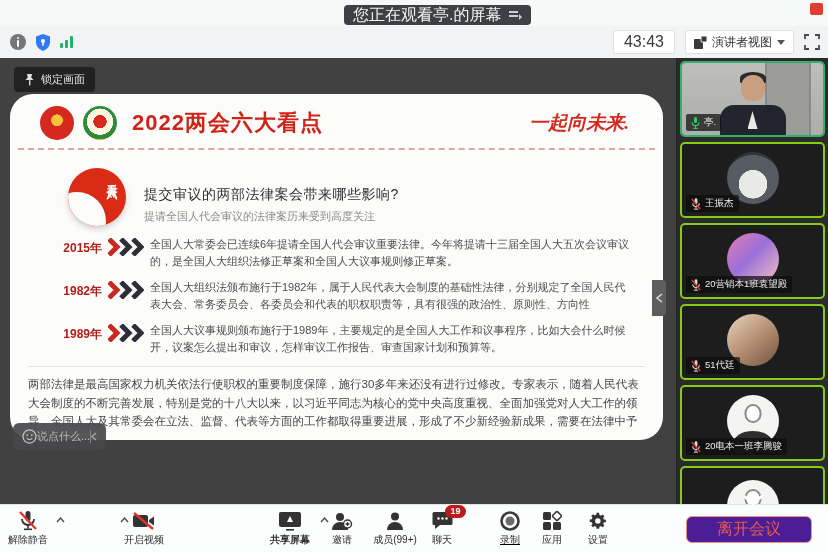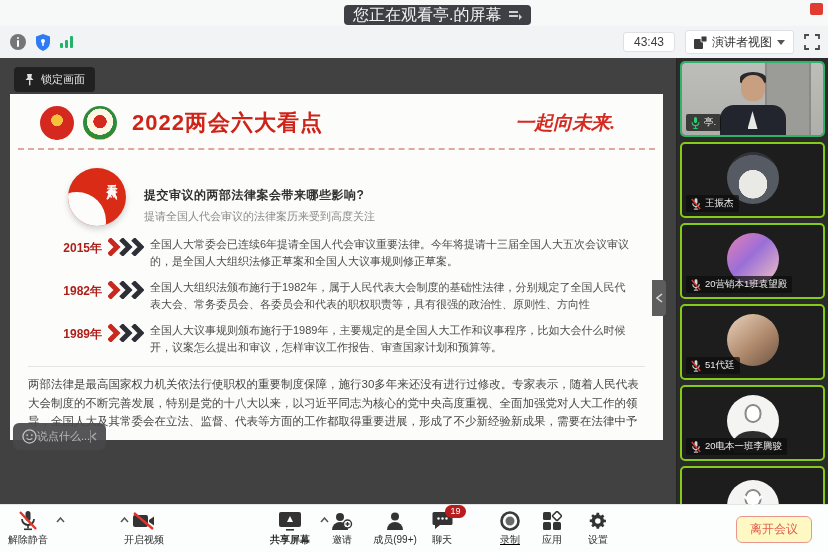--- a/index.html
+++ b/index.html
@@ -20,56 +20,56 @@
   .statusbar{position:absolute;left:0;top:26px;width:828px;height:32px;background:#f2f3f5;}
   .sb-left{position:absolute;left:10px;top:0;height:32px;display:flex;align-items:center;gap:9px;}
   .info-ic{width:16px;height:16px;border-radius:50%;background:#747678;position:relative;}
   .info-ic::before{content:"";position:absolute;left:7px;top:3px;width:2px;height:2px;background:#fff;border-radius:50%;}
   .info-ic::after{content:"";position:absolute;left:7px;top:6px;width:2px;height:7px;background:#fff;border-radius:1px;}
   .bars{display:flex;align-items:flex-end;gap:2px;height:12px;}
   .bars i{display:block;width:3px;background:#23b26a;border-radius:1px;}
   .bars i:nth-child(1){height:5px;}.bars i:nth-child(2){height:8px;}.bars i:nth-child(3){height:12px;}
   .sb-right{position:absolute;right:8px;top:0;height:32px;display:flex;align-items:center;gap:10px;}
   .timer-box{background:#fff;border:1px solid #dfe0e2;border-radius:3px;padding:2px 10px;
-      font-size:12px;color:#3c3c3c;}
+      font-size:16px;color:#3c3c3c;}
   .viewmode-btn{background:#fff;border:1px solid #dfe0e2;border-radius:3px;height:22px;
       display:flex;align-items:center;gap:5px;padding:0 8px;font-size:12px;color:#333;cursor:default;}
   .caret-down{width:0;height:0;border-left:4px solid transparent;border-right:4px solid transparent;
       border-top:5px solid #555;}
 
   
   .main{position:absolute;left:0;top:58px;width:828px;height:447px;background:#414141;}
 
   
   .stage{position:absolute;left:0;top:0;width:676px;height:447px;}
   .lock-btn{position:absolute;left:14px;top:9px;height:25px;background:rgba(28,28,30,.88);
       border:none;border-radius:4px;display:flex;align-items:center;gap:6px;padding:0 10px;
       color:#e8e8e8;font-size:11px;}
   .side-tab{position:absolute;left:652px;top:222px;width:14px;height:36px;background:#5d5d5d;
       border-radius:0 4px 4px 0;display:flex;align-items:center;justify-content:center;}
 
   
-  .slide{position:absolute;left:10px;top:36px;width:653px;height:346px;background:#fcfcfb;overflow:hidden;}
+  .slide{position:absolute;left:10px;top:36px;width:653px;height:346px;background:#fcfcfb;overflow:hidden;border-radius:23px;}
   .slide-header{display:flex;align-items:center;gap:9px;padding:12px 26px 8px 22px;
       border-bottom:2px dashed #e0a8a2;margin:0 8px;}
   .emblem{width:34px;height:34px;border-radius:50%;flex:0 0 auto;}
   .emblem-gov{background:radial-gradient(circle at 50% 42%,#f5c23c 0 22%,#d5281e 23% 74%,#e8b33a 75%);}
   .emblem-cppcc{background:radial-gradient(circle at 50% 46%,#d5281e 0 26%,#fdf6e2 27% 52%,#2e8b3a 53% 70%,#e8b33a 71%);}
   .slide-title{font-size:22px;font-weight:bold;color:#cf2317;letter-spacing:1px;margin-left:6px;}
-  .slogan{margin-left:auto;margin-right:14px;font-family:"Liberation Serif","DejaVu Serif",serif;
+  .slogan{margin-left:auto;font-family:"Liberation Serif","DejaVu Serif",serif;
       font-style:italic;font-weight:bold;font-size:19px;color:#d42a20;}
 
   .topic-row{display:flex;align-items:center;gap:18px;margin:18px 0 10px 58px;}
   .badge6{position:relative;width:58px;height:58px;border-radius:50%;background:#d92b16;
       overflow:hidden;flex:0 0 auto;box-shadow:0 3px 6px rgba(0,0,0,.18);}
   .badge6::before{content:"";position:absolute;left:-20px;bottom:-24px;width:58px;height:58px;
       border-radius:50%;background:#fcfcfb;}
   .badge6 .vtext{position:absolute;right:9px;top:7px;writing-mode:vertical-rl;color:#fff;
       font-size:11px;font-weight:bold;letter-spacing:2px;line-height:1;}
-  .topic-heading{font-size:12px;font-weight:bold;color:#2f2f2f;margin:16px 0 5px 0;letter-spacing:.5px;}
+  .topic-heading{font-size:14px;font-weight:normal;color:#2f2f2f;margin:16px 0 5px 0;letter-spacing:.5px;}
   .topic-sub{font-size:11px;color:#8a8a8a;margin:0;}
 
   .tl-row{display:flex;align-items:flex-start;gap:6px;margin:9px 0 9px 48px;}
   .tl-year{flex:0 0 44px;font-size:12px;font-weight:bold;color:#ad1f18;padding-top:4px;text-align:right;}
   .tl-chevrons{flex:0 0 36px;padding-top:2px;}
   .tl-text{margin:0;width:486px;font-size:11px;color:#4c4c4c;line-height:1.55;}
 
   .summary-wrap{margin:10px 18px 0 18px;border-top:1px solid #e4e4e4;padding-top:8px;}
   .summary{margin:0;font-size:11.5px;color:#474747;line-height:1.6;}
 
@@ -118,23 +118,23 @@
   .more-chevron{position:absolute;left:50%;top:26px;transform:translateX(-50%);z-index:2;}
 
   
   .toolbar{position:absolute;left:0;bottom:0;width:828px;height:47px;background:#fcfdfd;
       border-top:1px solid #e4e4e4;}
   .tool{position:absolute;top:5px;width:56px;display:flex;flex-direction:column;align-items:center;}
   .tool .ico{height:21px;display:flex;align-items:center;justify-content:center;position:relative;}
   .tool .lbl{font-size:10px;color:#2b2b2b;margin-top:2px;white-space:nowrap;}
   .mini-caret{position:absolute;top:12px;}
   .chat-badge{position:absolute;top:-5px;right:-13px;background:#b91c1c;color:#fff;font-size:9px;
-      font-weight:normal;border-radius:8px;padding:1px 5px;line-height:1.2;}
-  .leave-btn{position:absolute;right:16px;top:11px;height:27px;padding:0 13px;background:#fef9c3;
-      border:1px solid #e8968f;border-radius:6px;color:#e35d51;font-size:12px;
+      font-weight:bold;border-radius:8px;padding:1px 5px;line-height:1.2;}
+  .leave-btn{position:absolute;right:16px;top:11px;height:27px;padding:0 30px;background:#4c1d95;
+      border:1px solid #e8968f;border-radius:6px;color:#e35d51;font-size:16px;
       font-family:inherit;}
 </style>
 </head>
 <body>
 
 <div class="titlebar">
   <div class="watch-pill">
     <span>您正在观看亭.的屏幕</span>
     <svg width="13" height="11" viewBox="0 0 13 11">
       <rect x="0" y="1" width="9" height="2" fill="#cfcfcf"></rect>

